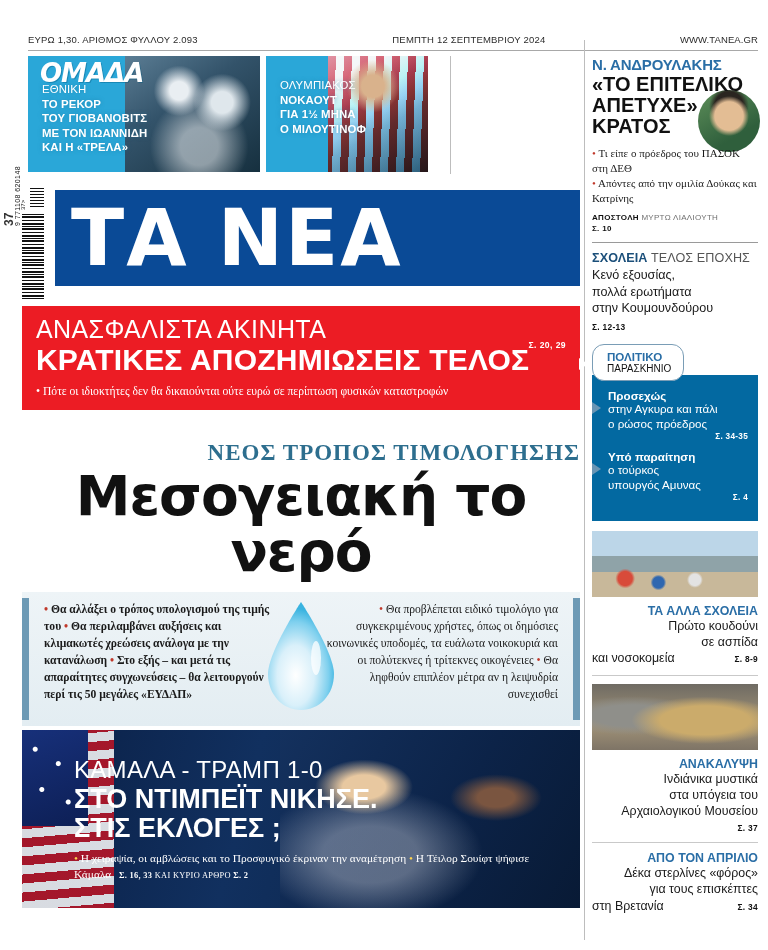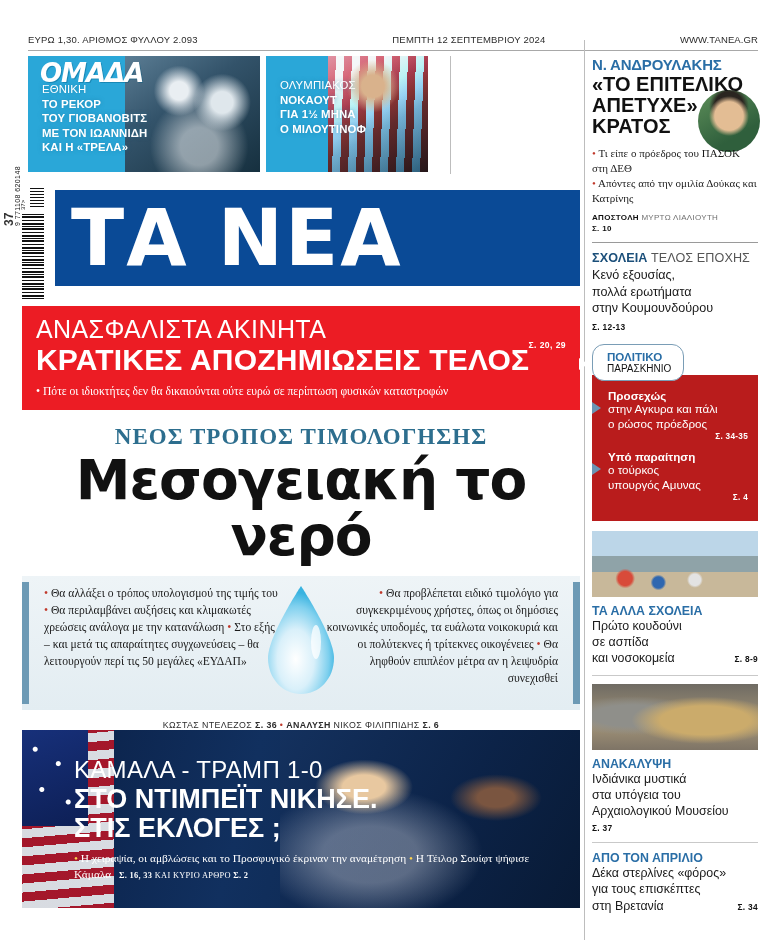--- a/index.html
+++ b/index.html
@@ -170,23 +170,23 @@
     position: absolute; right: 14px; top: 34px; font-size: 8.6px; font-weight: 700; letter-spacing: .4px;
   }
   .redbox .sub {
     margin-top: 9px; font-size: 11.6px; font-family: "Liberation Serif", serif;
   }
   .redbox .sub .dot { color: #fff; }
 
   
   .waterwrap { position: absolute; left: 22px; top: 424px; width: 558px; height: 294px; }
   .kicker-blue {
-    text-align: center; color: #2d6e8e;
+    text-align: right; color: #2d6e8e;
     font-family: "Liberation Serif", serif;
-    font-size: 23px; font-weight: 700; letter-spacing: 1px;
+    font-size: 23px; font-weight: 700; letter-spacing: 1px; margin-top: 16px;
   }
   .bighead {
     text-align: center; color: #111;
     font-family: "DejaVu Sans", sans-serif;
     font-size: 55px; font-weight: 800; letter-spacing: -1px;
     line-height: 1.02; margin-top: 2px;
   }
   .bulletbox {
     position: relative; margin-top: 12px; height: 134px;
     background: linear-gradient(180deg,#eef4f7 0%, #e3edf2 100%);
@@ -195,21 +195,21 @@
   .bulletbox .bar {
     position: absolute; top: 6px; bottom: 6px; width: 7px; background: #6d9ab5;
   }
   .bulletbox .bar.l { left: 0; }
   .bulletbox .bar.r { right: 0; }
   .bcol {
     width: 254px; padding: 10px 10px 0 10px;
     font-family: "Liberation Serif", serif;
     font-size: 11.6px; line-height: 1.46; color: #1a1a1a;
   }
-  .bcol.left { margin-left: 12px; }
+  .bcol.left { margin-left: 12px; font-weight: bold; }
   .bcol.right { text-align: right; margin-right: 12px; }
   .bcol .dot { color: #c0392b; }
   .drop {
     position: absolute; left: 50%; top: 8px; transform: translateX(-50%);
     width: 74px; height: 112px;
   }
   .byline {
     text-align: center; margin-top: 10px;
     font-size: 8.8px; letter-spacing: .4px; color: #2b2b2b;
   }
@@ -297,39 +297,39 @@
   .syriza .pg { margin-top: 5px; font-size: 8.4px; font-weight: 800; letter-spacing: .3px; }
 
   .parask { margin-top: 12px; position: relative; }
   .parask .tab {
     display: inline-block; border: 1px solid #7a9db6; border-radius: 12px;
     padding: 5px 12px 6px 14px; background: #fff; position: relative; z-index: 3;
   }
   .parask .tab .t1 { color: #2a6ea6; font-size: 11.6px; font-weight: 800; line-height: 1.12; }
   .parask .tab .t2 { color: #111; font-size: 10px; font-weight: 400; line-height: 1.12; }
   .parask .panel {
-    background: #b91c1c; color: #fff; margin-top: -6px;
+    background: #0369a1; color: #fff; margin-top: -6px;
     padding: 14px 10px 10px 16px; position: relative;
   }
   .parask .item { margin-bottom: 9px; position: relative; }
   .parask .item .ttl { font-weight: 800; font-size: 11.6px; }
   .parask .item .txt { font-size: 11.6px; line-height: 1.28; }
   .parask .item .pg { text-align: right; font-size: 8.2px; font-weight: 800; letter-spacing: .3px; }
   .arrow {
     position: absolute; left: -16px; top: 13px;
     width: 0; height: 0; border-left: 9px solid #6a95b4;
     border-top: 6px solid transparent; border-bottom: 6px solid transparent;
   }
   .arrowW {
     position: absolute; left: -14px; top: 13px;
     width: 0; height: 0; border-left: 9px solid #ffffff;
     border-top: 6px solid transparent; border-bottom: 6px solid transparent;
   }
 
-  .newsitem { margin-top: 10px; }
+  .newsitem { margin-top: 10px; text-align: right; }
   .newsitem .ph { width: 100%; height: 66px; }
   .ph.school {
     background:
       radial-gradient(circle at 20% 72%, #d84b3a 0 5%, rgba(216,75,58,0) 7%),
       radial-gradient(circle at 40% 78%, #2f67b0 0 5%, rgba(47,103,176,0) 7%),
       radial-gradient(circle at 62% 74%, #e3e3e3 0 5%, rgba(227,227,227,0) 7%),
       linear-gradient(180deg,#bcd6e8 0 38%, #8fa3a8 38% 62%, #c8b89a 62% 100%);
   }
   .ph.relics {
     background:

